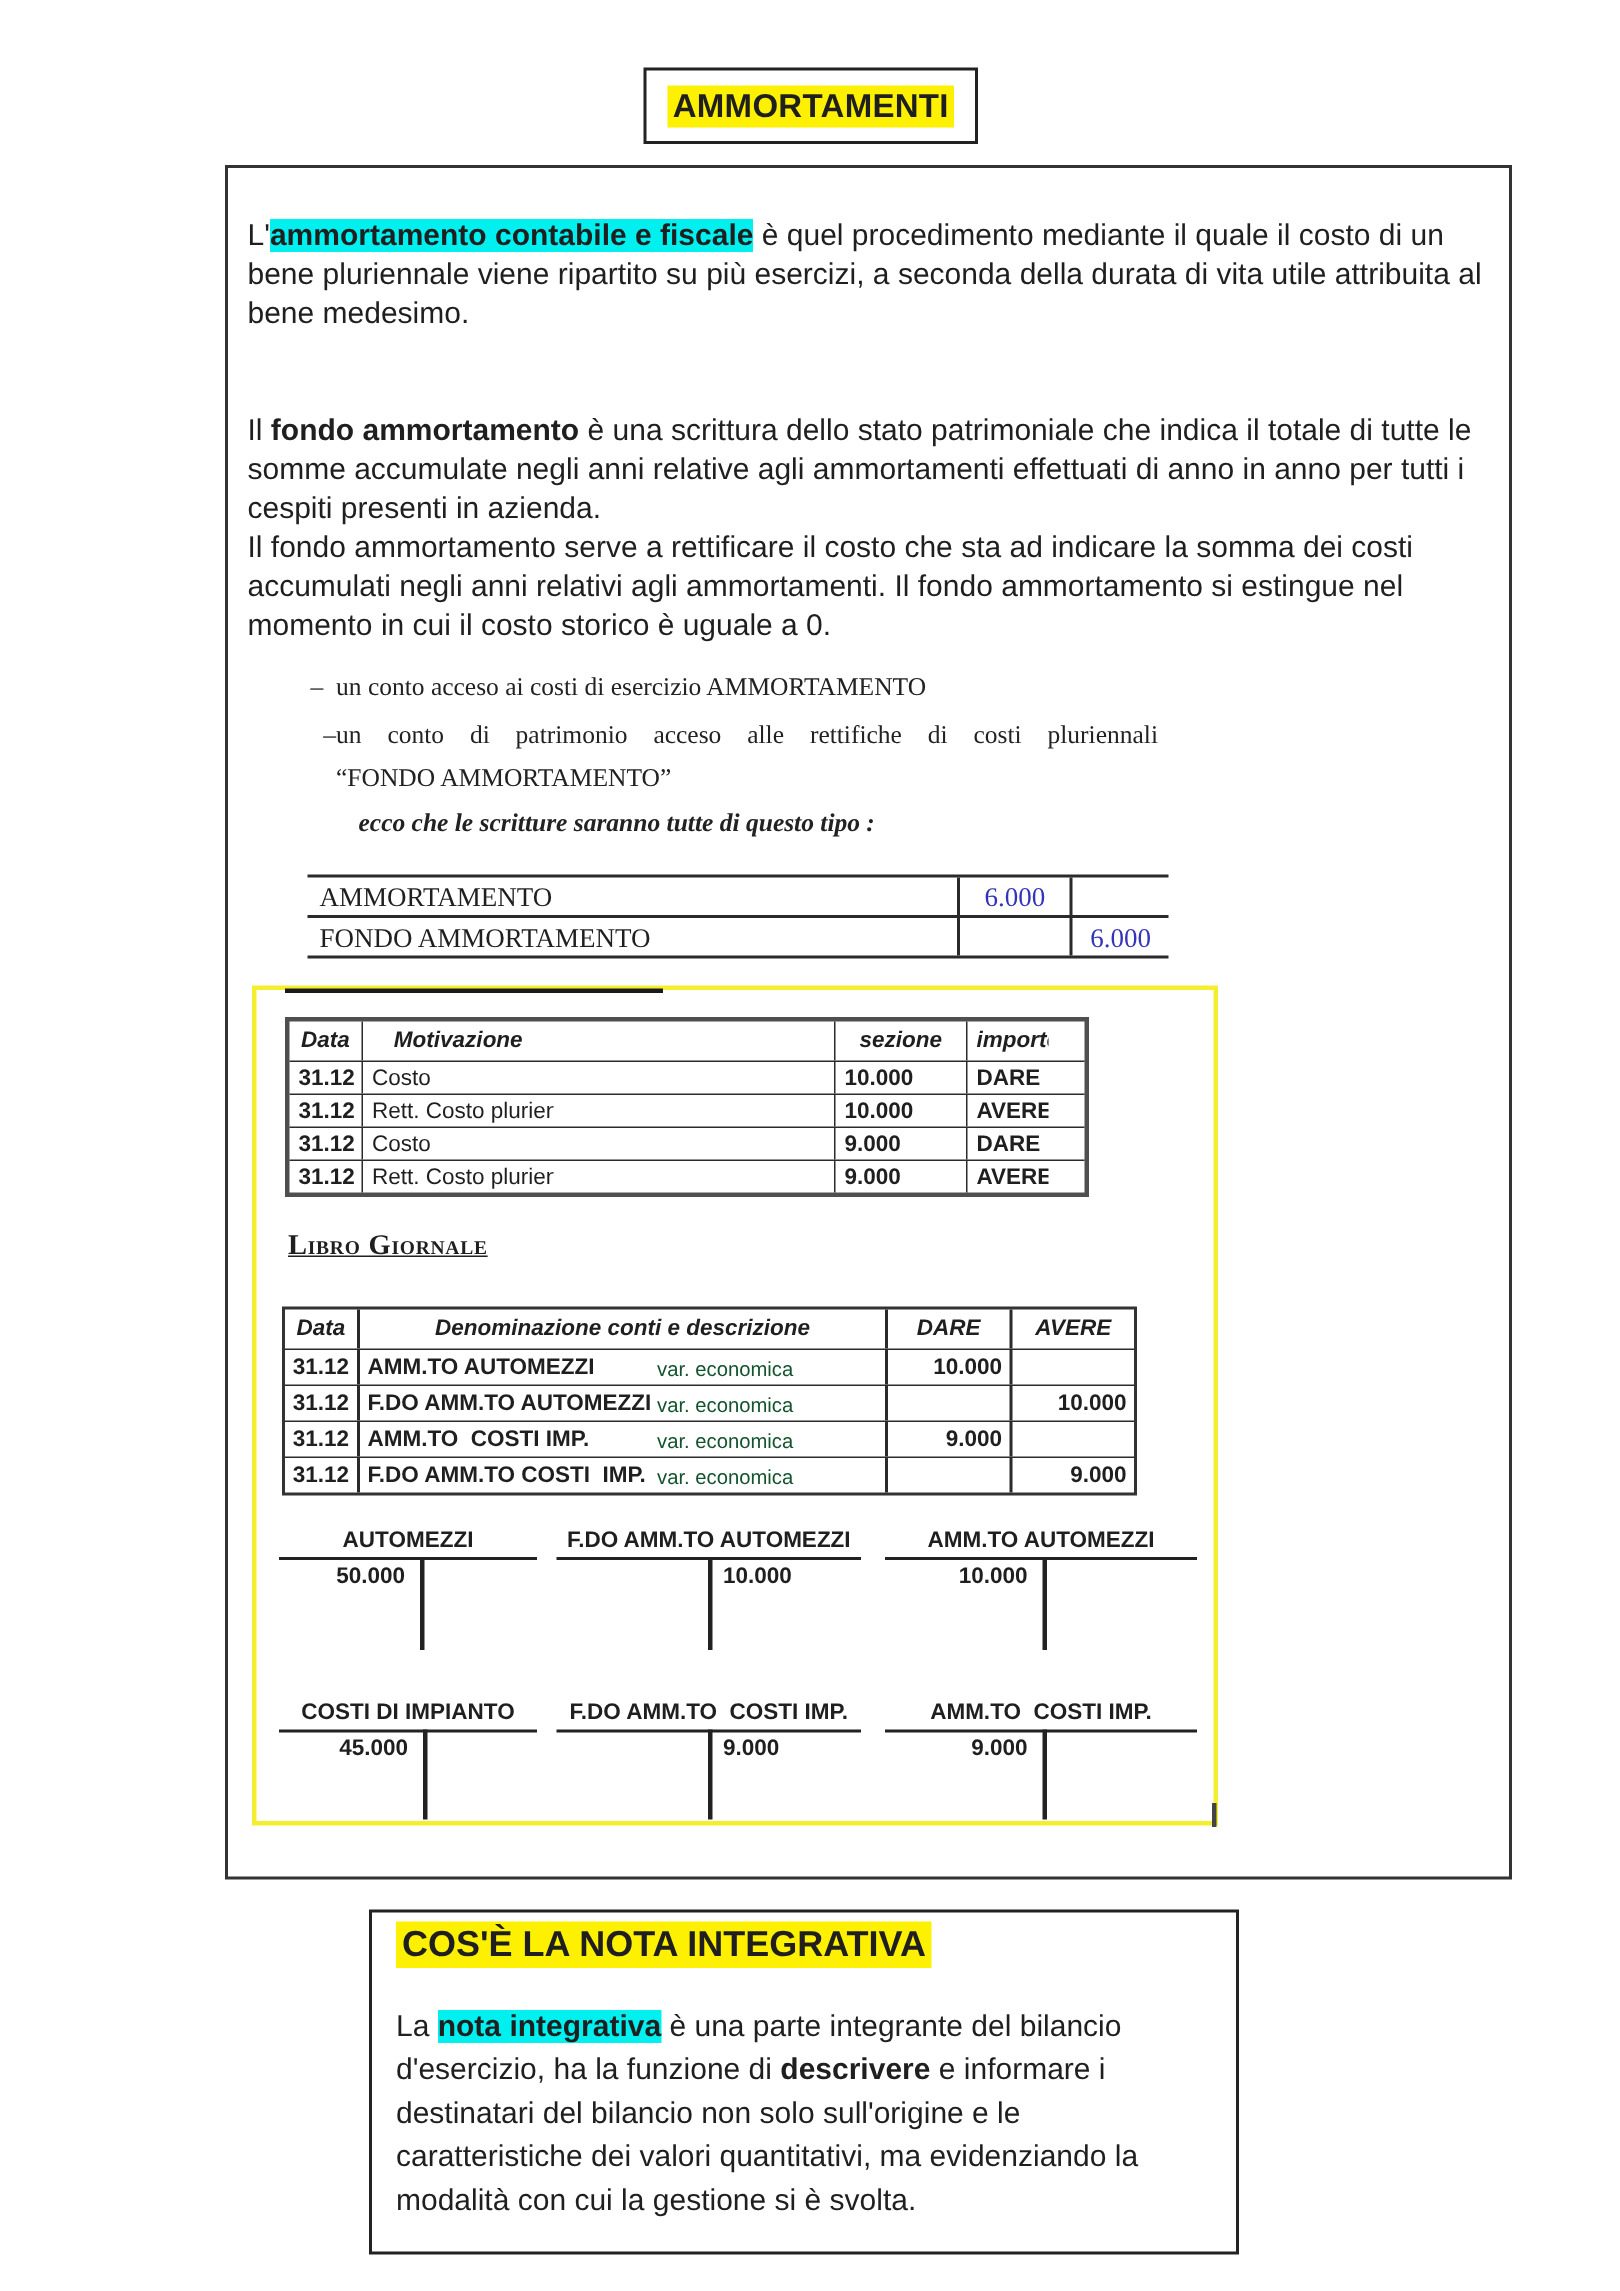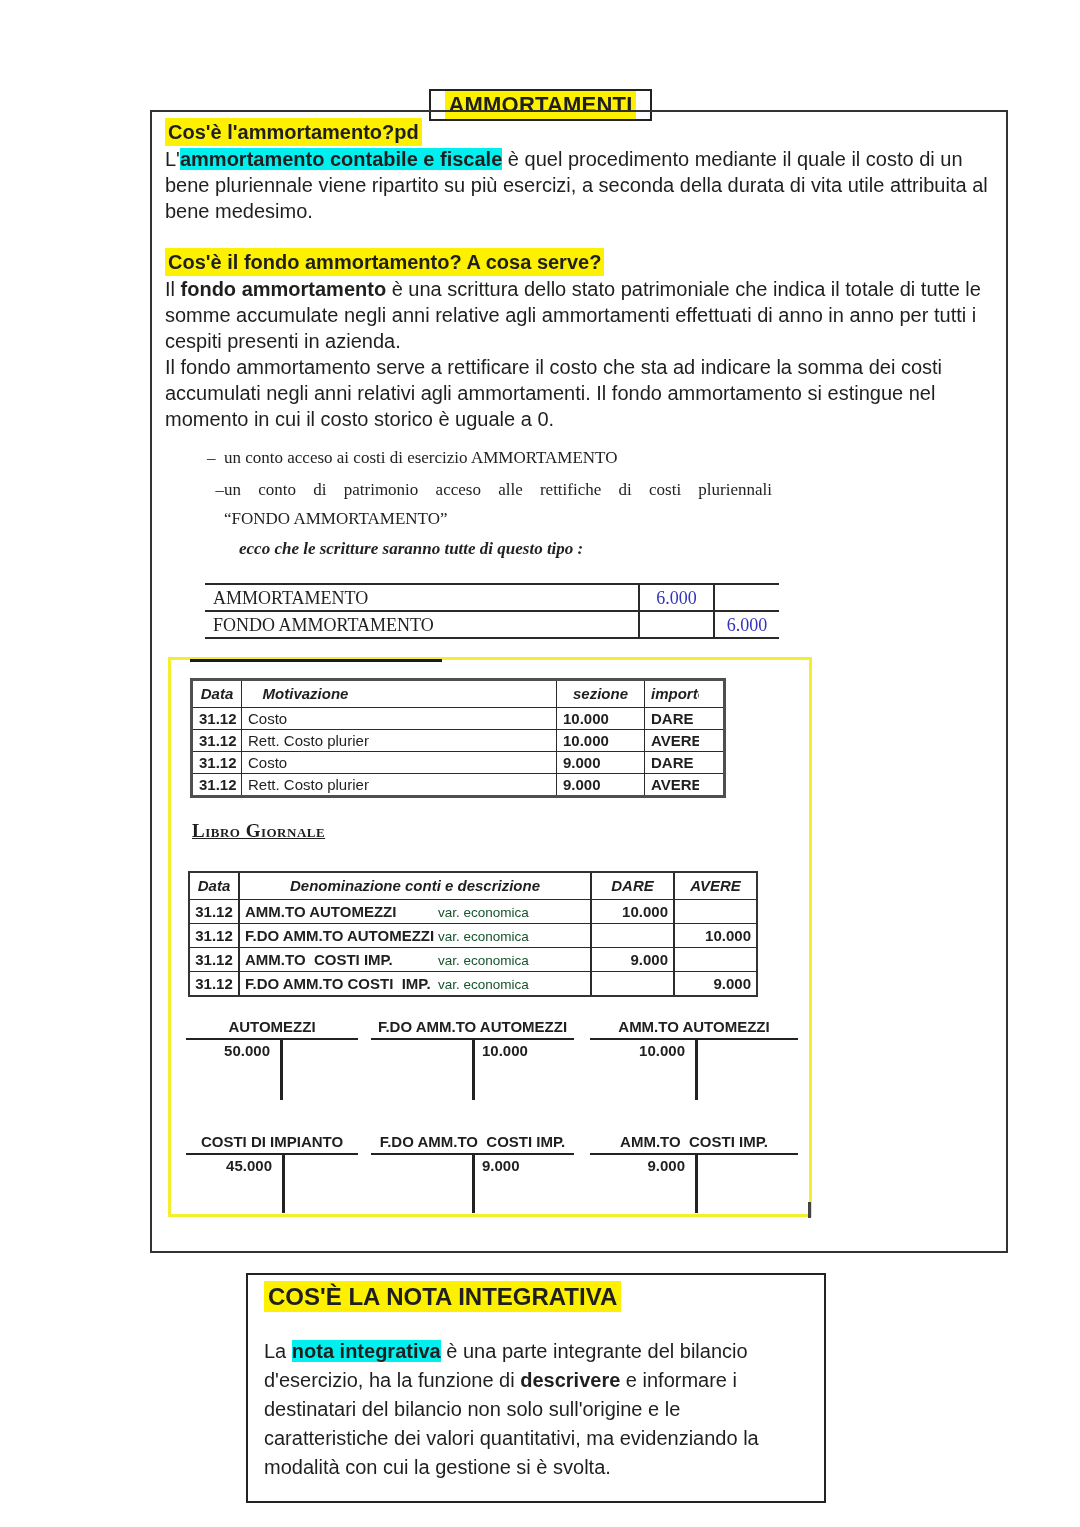--- a/index.html
+++ b/index.html
@@ -7,22 +7,22 @@
     --hl-c:#00f0f0;
     --blue:#3333bb;
     --ybox:#f4ef2e;
     --ink:#1f1f1f;
   }
   *{margin:0;padding:0;box-sizing:border-box;}
   body{background:#ffffff;font-family:"Liberation Sans",sans-serif;color:var(--ink);}
   .page{position:relative;width:1080px;height:1527px;background:#ffffff;overflow:hidden;}
 
   
-  .title-box{position:absolute;left:429px;top:45px;width:223px;height:32px;
-    border:2px solid #222;display:flex;align-items:center;justify-content:center;margin-top:44px;}
+  .title-box{position:absolute;left:429px;top:45px;width:223px;height:51px;
+    border:2px solid #222;display:flex;align-items:center;justify-content:center;}
   .title-box .hl-y{font-size:22px;font-weight:600;letter-spacing:.2px;}
 
   .hl-y{background:var(--hl-y);padding:1px 3px;font-weight:bold;}
 
   
   .main-box{position:absolute;left:150px;top:110px;width:858px;height:1143px;border:2px solid #333;}
 
   .para-block{position:absolute;left:13px;width:832px;font-size:20px;line-height:26px;}
   .para-block .q{display:inline-block;font-weight:bold;margin-bottom:0;}
   .para{white-space:pre-line;}
@@ -98,26 +98,26 @@
 
 <div class="page">
 
   <div class="title-box">
     <span class="hl-y">AMMORTAMENTI</span>
   </div>
 
   <div class="main-box">
 
     <div class="para-block" style="top:6px;">
-      <span class="q hl-y">Cos'è l'ammortamento?pd</span><br>
+      <br>
       <span class="para"><span class="seg-n">L'</span><span class="seg-c">ammortamento contabile e fiscale</span><span class="seg-n"> è quel procedimento mediante il quale il costo di un bene pluriennale viene ripartito su più esercizi, a seconda della durata di vita utile attribuita al bene medesimo.</span></span>
     </div>
 
     <div class="para-block" style="top:136px;">
-      <span class="q hl-y">Cos'è il fondo ammortamento? A cosa serve?</span><br>
+      <br>
       <span class="para"><span class="seg-n">Il </span><span class="seg-b">fondo ammortamento</span><span class="seg-n"> è una scrittura dello stato patrimoniale che indica il totale di tutte le somme accumulate negli anni relative agli ammortamenti effettuati di anno in anno per tutti i cespiti presenti in azienda.
 Il fondo ammortamento serve a rettificare il costo che sta ad indicare la somma dei costi accumulati negli anni relativi agli ammortamenti. Il fondo ammortamento si estingue nel momento in cui il costo storico è uguale a 0.</span></span>
     </div>
 
     <div class="bullets">
       <div class="bullet-line" style="left:55px;top:336px;"><span class="bullet-dash">–</span><span>un conto acceso ai costi di esercizio AMMORTAMENTO</span></div>
       <div class="bullet-line justified" style="left:55px;top:368px;"><span class="bullet-dash">–</span><span>un conto di patrimonio acceso alle rettifiche di costi pluriennali</span></div>
       <div class="bullet-line" style="left:72px;top:397px;"><span>“FONDO AMMORTAMENTO”</span></div>
       <div class="bullet-line scritture-note" style="left:87px;top:427px;"><span>ecco che le scritture saranno tutte di questo tipo :</span></div>
     </div>

